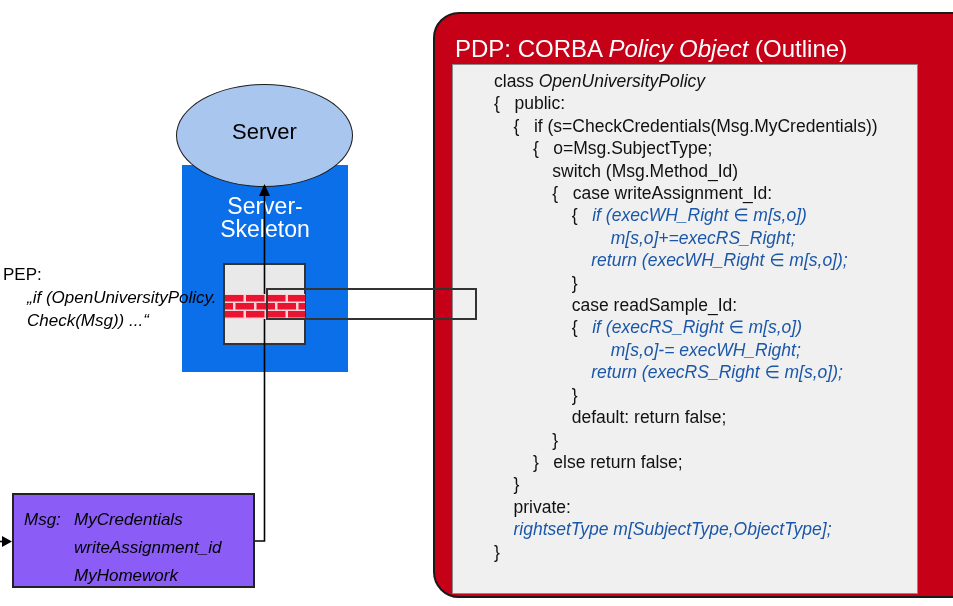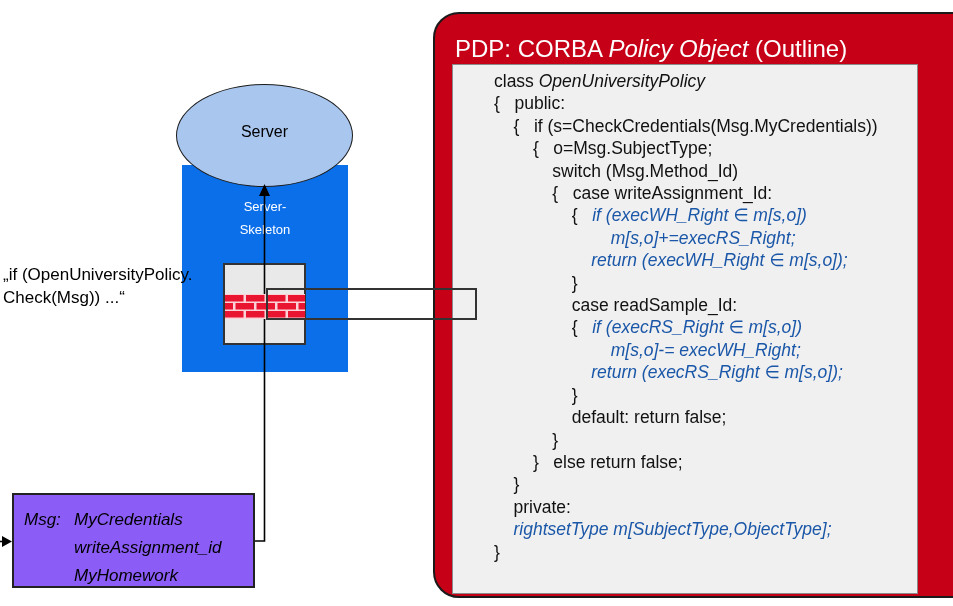--- a/index.html
+++ b/index.html
@@ -13,43 +13,43 @@
     --brick-mortar:#fcd2d8;
   }
   *{box-sizing:border-box;margin:0;padding:0;}
   body{background:#ffffff;font-family:"Liberation Sans","DejaVu Sans",sans-serif;}
   .canvas{position:relative;width:953px;height:606px;background:#ffffff;overflow:hidden;}
 
   
   .skeleton-rect{position:absolute;left:182px;top:165px;width:166px;height:207px;
     background:var(--skeleton-blue);z-index:1;}
   .skeleton-label{position:absolute;top:30px;left:0;width:100%;text-align:center;
-    color:#ffffff;font-size:13px;line-height:23px;}
+    color:#ffffff;font-size:23px;line-height:23px;}
 
   
   .ellipse{position:absolute;left:176px;top:84px;width:177px;height:103px;
     background:var(--ellipse-blue);border:1.5px solid #1c1c1c;border-radius:50%;
     display:flex;align-items:center;justify-content:center;z-index:2;}
-  .ellipse span{font-size:16px;color:#000;transform:translateY(-4px);}
+  .ellipse span{font-size:22px;color:#000;transform:translateY(-4px);}
 
   
   .brick-box{position:absolute;left:223px;top:263px;width:83px;height:82px;
     background:#e9e9e9;border:2px solid #333;z-index:2;}
   .bricks{position:absolute;left:225px;top:294px;z-index:4;}
 
   
   .overlay{position:absolute;left:0;top:0;z-index:3;pointer-events:none;}
 
   
   .callout{position:absolute;left:266px;top:288px;width:211px;height:32px;
     border:2px solid #333;background:transparent;z-index:6;}
 
   
   .pep{position:absolute;left:3px;top:263px;font-size:17px;line-height:23px;color:#000;z-index:2;}
-  .pep .it{}
+  .pep .it{font-style:italic;margin-left:24px;}
 
   
   .msg-box{position:absolute;left:12px;top:493px;width:243px;height:95px;background:#8b5cf6;
     border:2px solid #222;z-index:2;padding:11px 0 0 10px;font-size:17px;font-style:italic;
     line-height:28px;color:#000;}
   .msg-row .msg-label{display:inline-block;width:50px;font-style:italic;}
   .msg-row.indent{padding-left:50px;}
 
   
   .pdp{position:absolute;left:433px;top:12px;width:556px;height:586px;
@@ -102,20 +102,21 @@
         <rect x="52.5" y="9" width="18.5" height="6.5"></rect>
       <rect x="73.5" y="9" width="6.5" height="6.5"></rect>
       <rect x="0" y="17" width="18.5" height="6.5"></rect>
         <rect x="21" y="17" width="18.5" height="6.5"></rect>
       <rect x="42" y="17" width="18.5" height="6.5"></rect>
         <rect x="63" y="17" width="17" height="6.5"></rect>
     </g>
   </svg>
 
   <div class="pep">
+    <div>PEP:</div>
     <div class="it">„if (OpenUniversityPolicy.</div>
     <div class="it">Check(Msg)) ...“</div>
   </div>
 
   <div class="msg-box">
     <div class="msg-row">
       <span class="msg-label">Msg:</span><span>MyCredentials</span>
     </div>
     <div class="msg-row indent">
       <span>writeAssignment_id</span>

